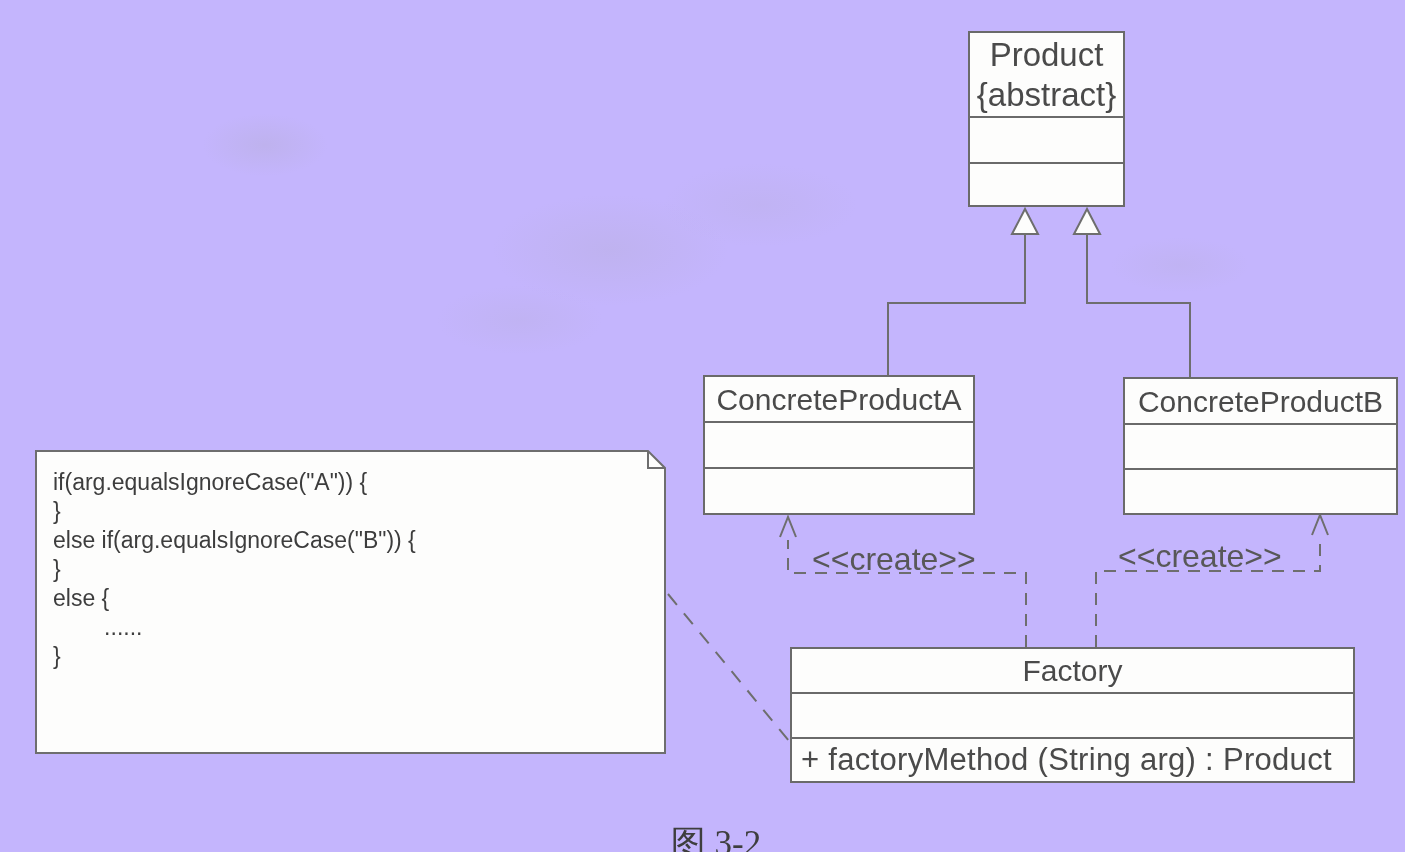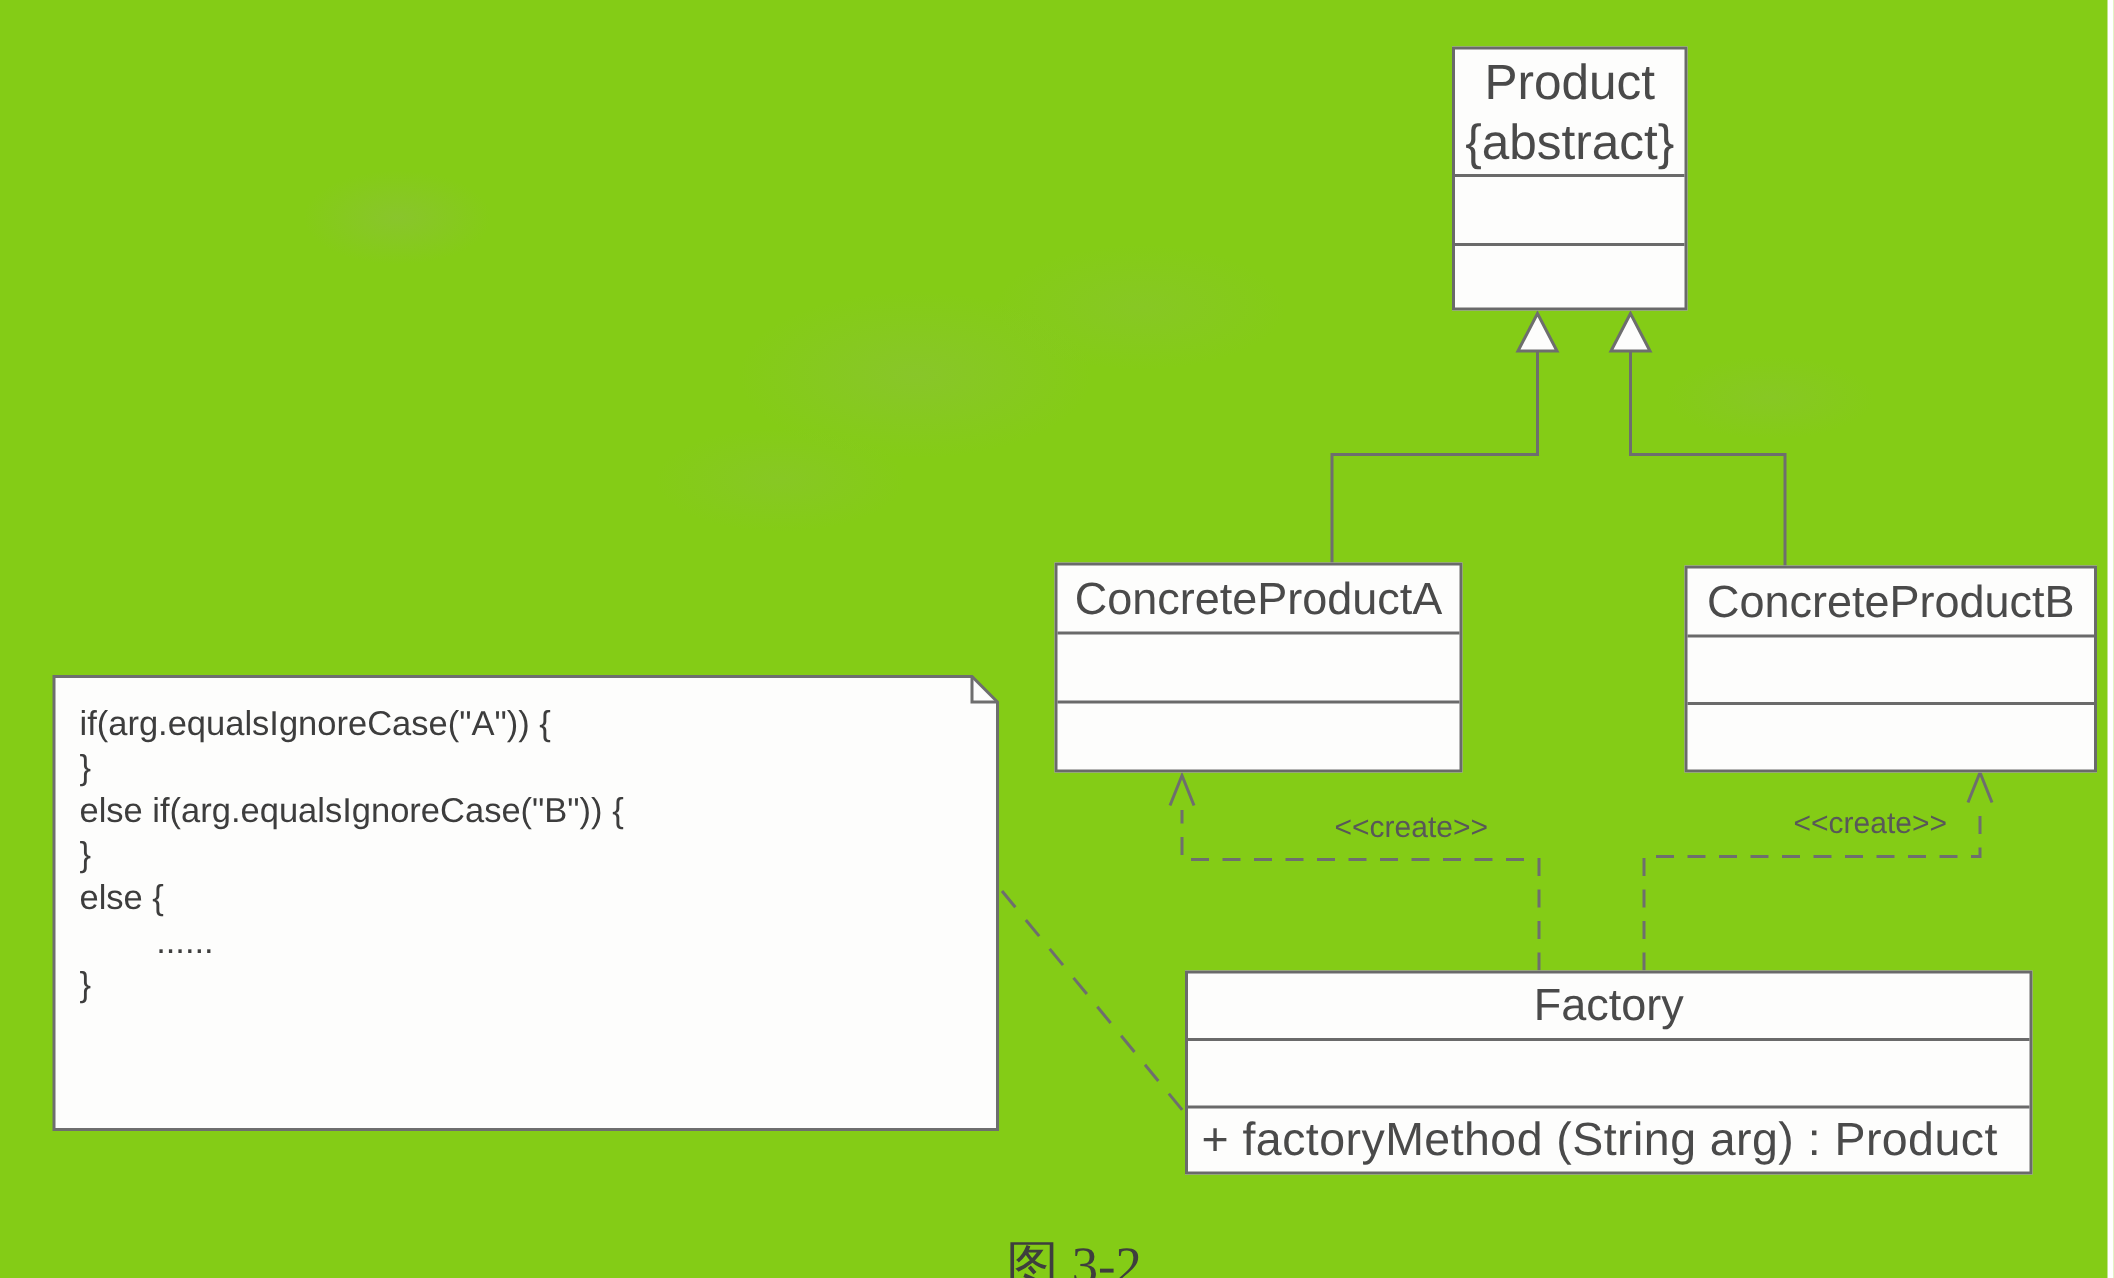--- a/index.html
+++ b/index.html
@@ -4,21 +4,21 @@
 <style>
   html, body {
     margin: 0;
     padding: 0;
     background: #ffffff;
   }
   .stage {
     position: relative;
     width: 1405px;
     height: 852px;
-    background: #84cc16;
+    background: #c4b5fd;
     overflow: hidden;
     font-family: "Liberation Sans", sans-serif;
   }
   .scan-noise {
     position: absolute;
     inset: 0;
     background:
       radial-gradient(ellipse 90px 45px at 265px 145px, rgba(162,162,158,0.16), rgba(162,162,158,0) 70%),
       radial-gradient(ellipse 170px 80px at 610px 250px, rgba(162,162,158,0.14), rgba(162,162,158,0) 70%),
       radial-gradient(ellipse 140px 60px at 760px 205px, rgba(162,162,158,0.10), rgba(162,162,158,0) 70%),
@@ -79,22 +79,22 @@
   }
   .code-line {
     font-size: 23px;
     line-height: 29px;
     white-space: pre;
   }
   .create-label {
     position: absolute;
     z-index: 3;
     width: 180px;
-    text-align: right;
-    font-size: 20px;
+    text-align: left;
+    font-size: 32px;
     color: #585858;
     white-space: nowrap;
   }
   .create-label.left { left: 812px; top: 541px; }
   .create-label.right { left: 1118px; top: 538px; }
   .caption {
     position: absolute;
     left: 430px;
     top: 820px;
     width: 572px;

